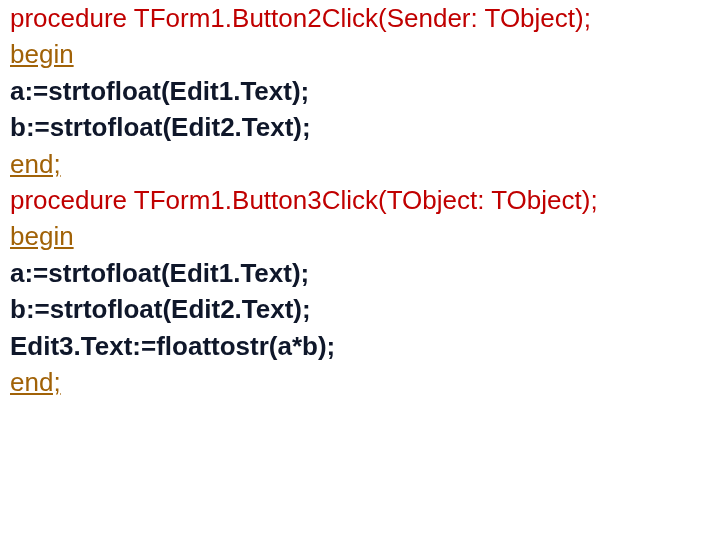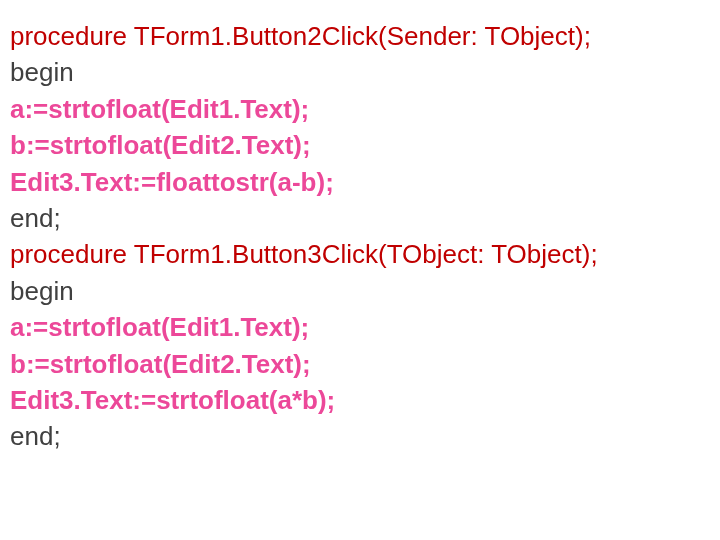--- a/index.html
+++ b/index.html
@@ -6,38 +6,37 @@
     margin: 0;
     padding: 0;
     width: 720px;
     height: 540px;
     background: #ffffff;
     font-family: Arial, Helvetica, sans-serif;
     font-size: 26px;
     line-height: 1.4;
   }
   .code {
-    padding: 18px 10px 0 10px;
+    padding: 0 10px 0 10px;
   }
   .line {
     white-space: pre;
   }
   .red    { color: #c00000; }
-  .navy   { color: #404040; }
-  .navy-b { color: #ec4899; font-weight: bold; }
+  .navy   { color: #a16207; text-decoration: underline; }
+  .navy-b { color: #0f172a; font-weight: bold; }
 </style>
 </head>
 <body>
 
 <div class="code">
   <div class="line red">procedure TForm1.Button2Click(Sender: TObject);</div>
   <div class="line navy">begin</div>
   <div class="line navy-b">a:=strtofloat(Edit1.Text);</div>
   <div class="line navy-b">b:=strtofloat(Edit2.Text);</div>
-  <div class="line navy-b">Edit3.Text:=floattostr(a-b);</div>
   <div class="line navy">end;</div>
   <div class="line red">procedure TForm1.Button3Click(TObject: TObject);</div>
   <div class="line navy">begin</div>
   <div class="line navy-b">a:=strtofloat(Edit1.Text);</div>
   <div class="line navy-b">b:=strtofloat(Edit2.Text);</div>
-  <div class="line navy-b">Edit3.Text:=strtofloat(a*b);</div>
+  <div class="line navy-b">Edit3.Text:=floattostr(a*b);</div>
   <div class="line navy">end;</div>
 </div>
 
 </body></html>

